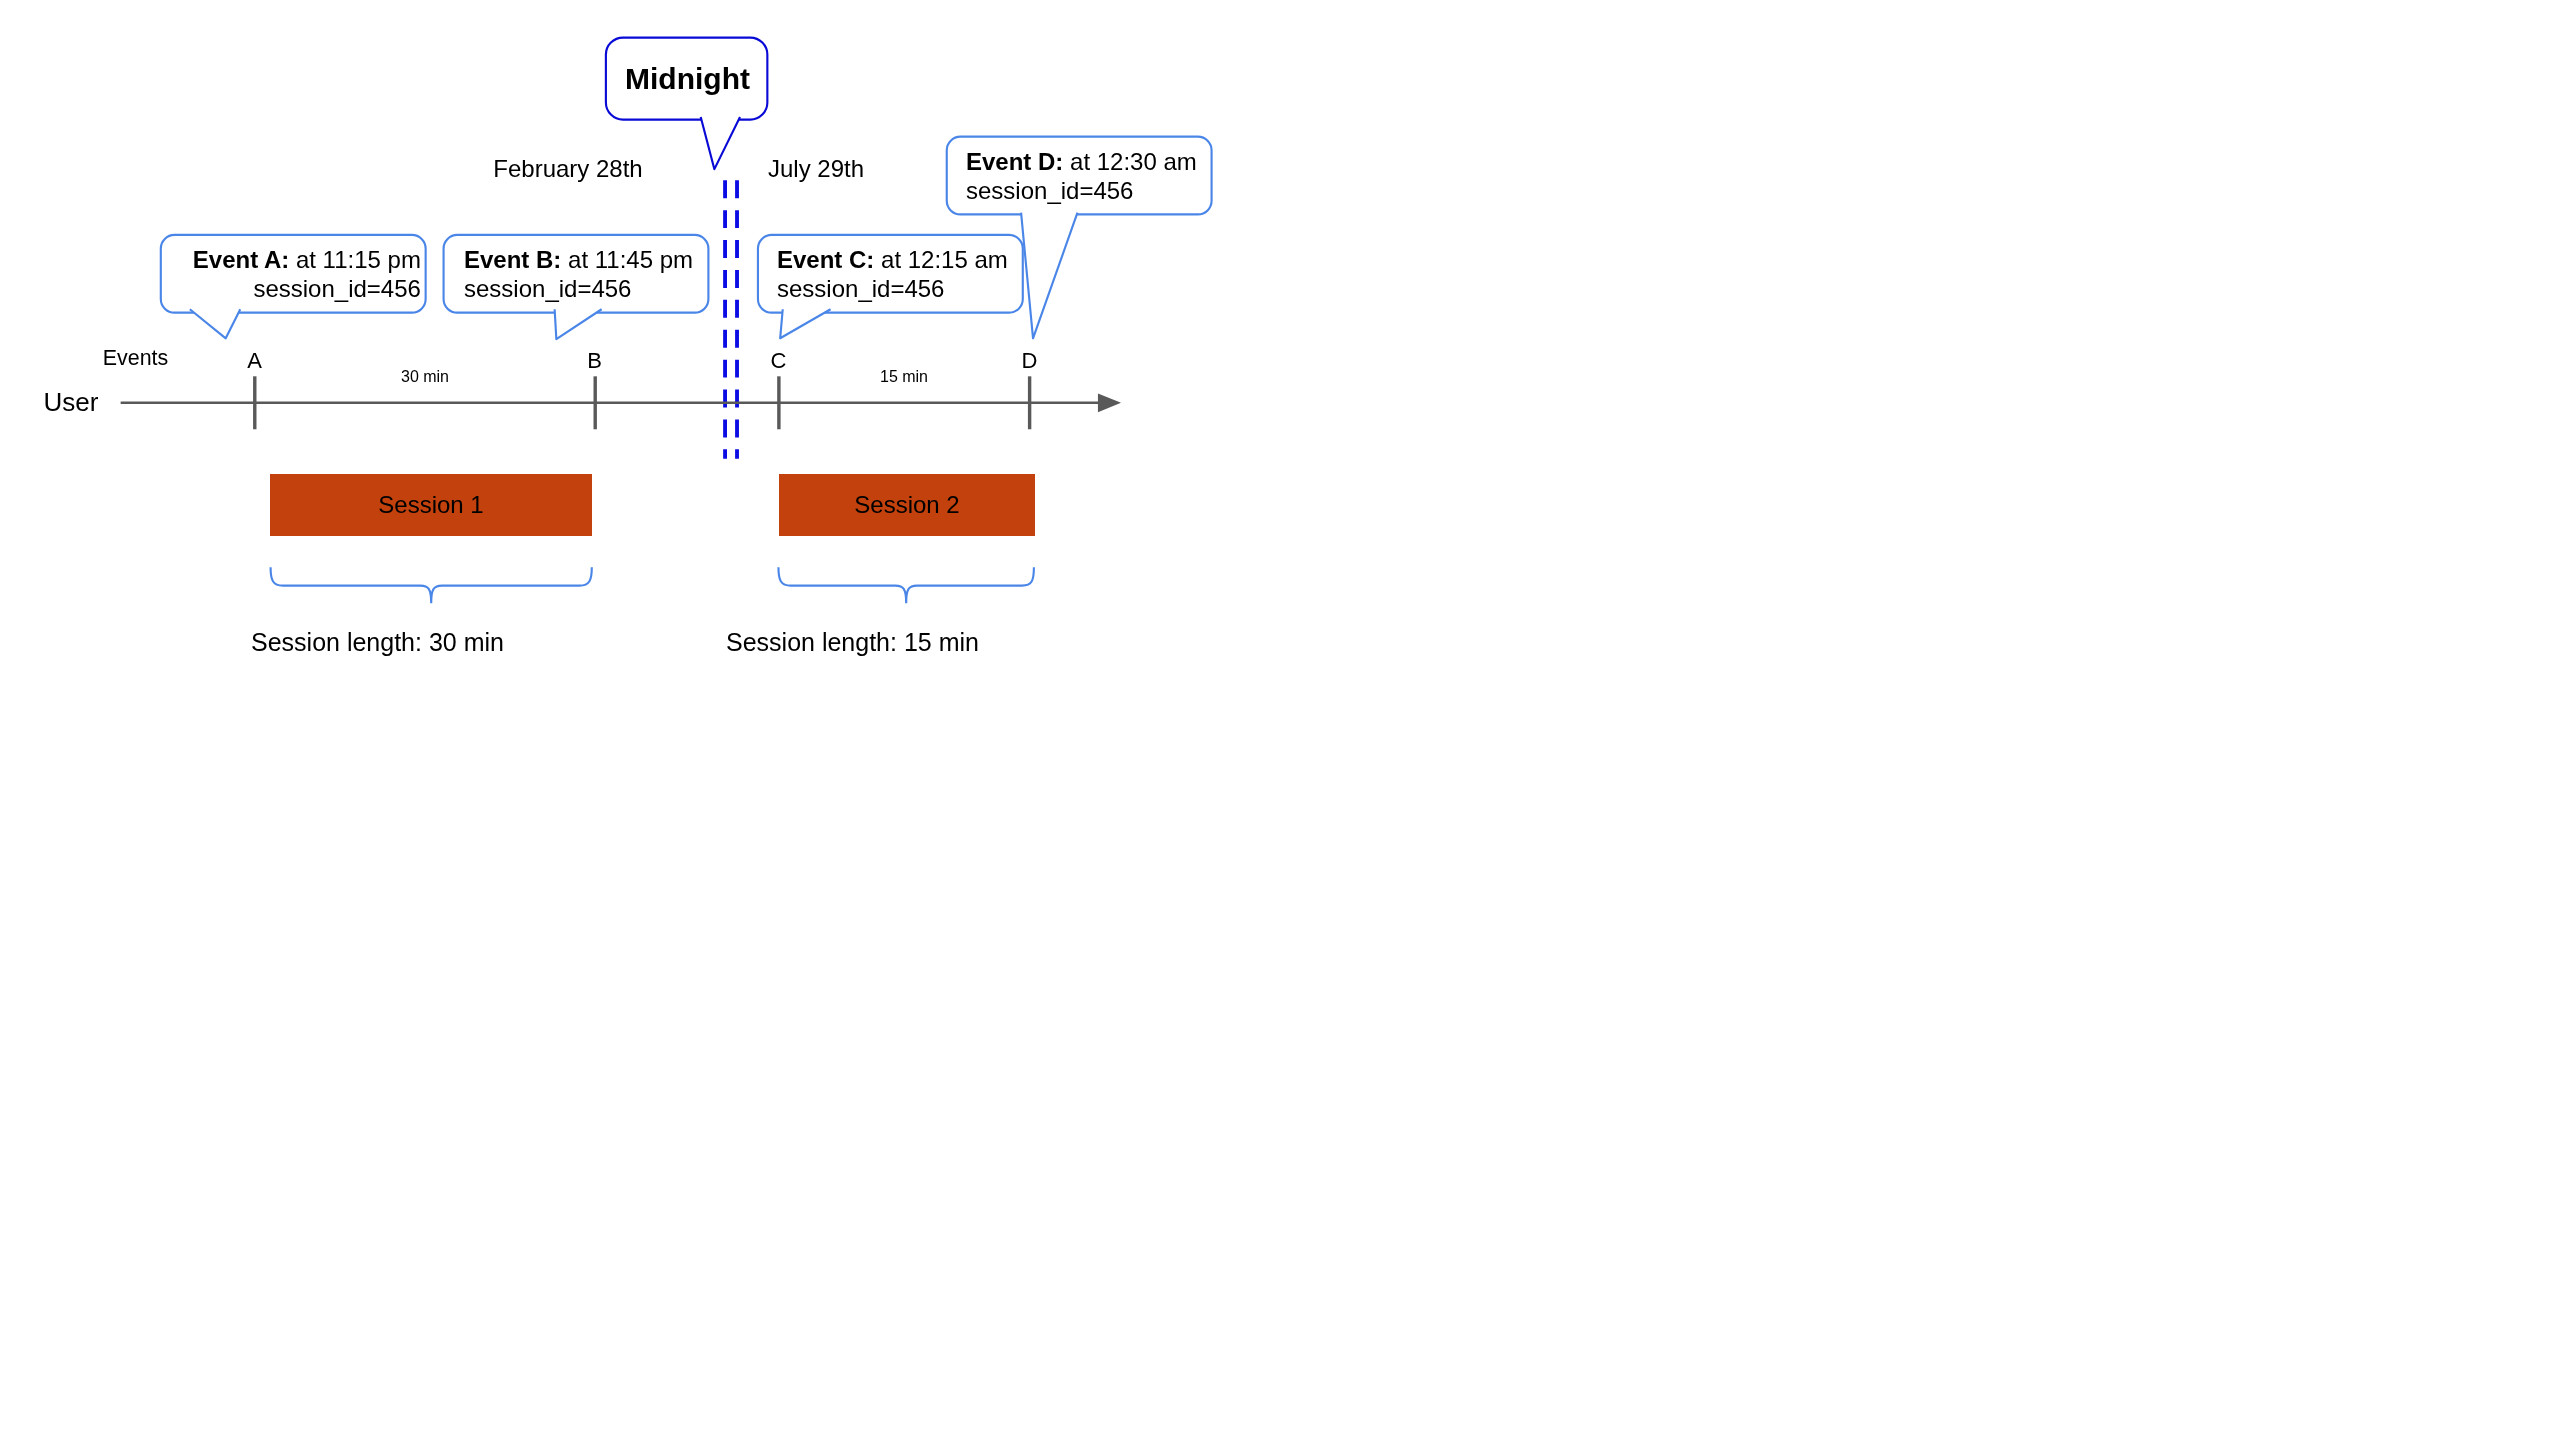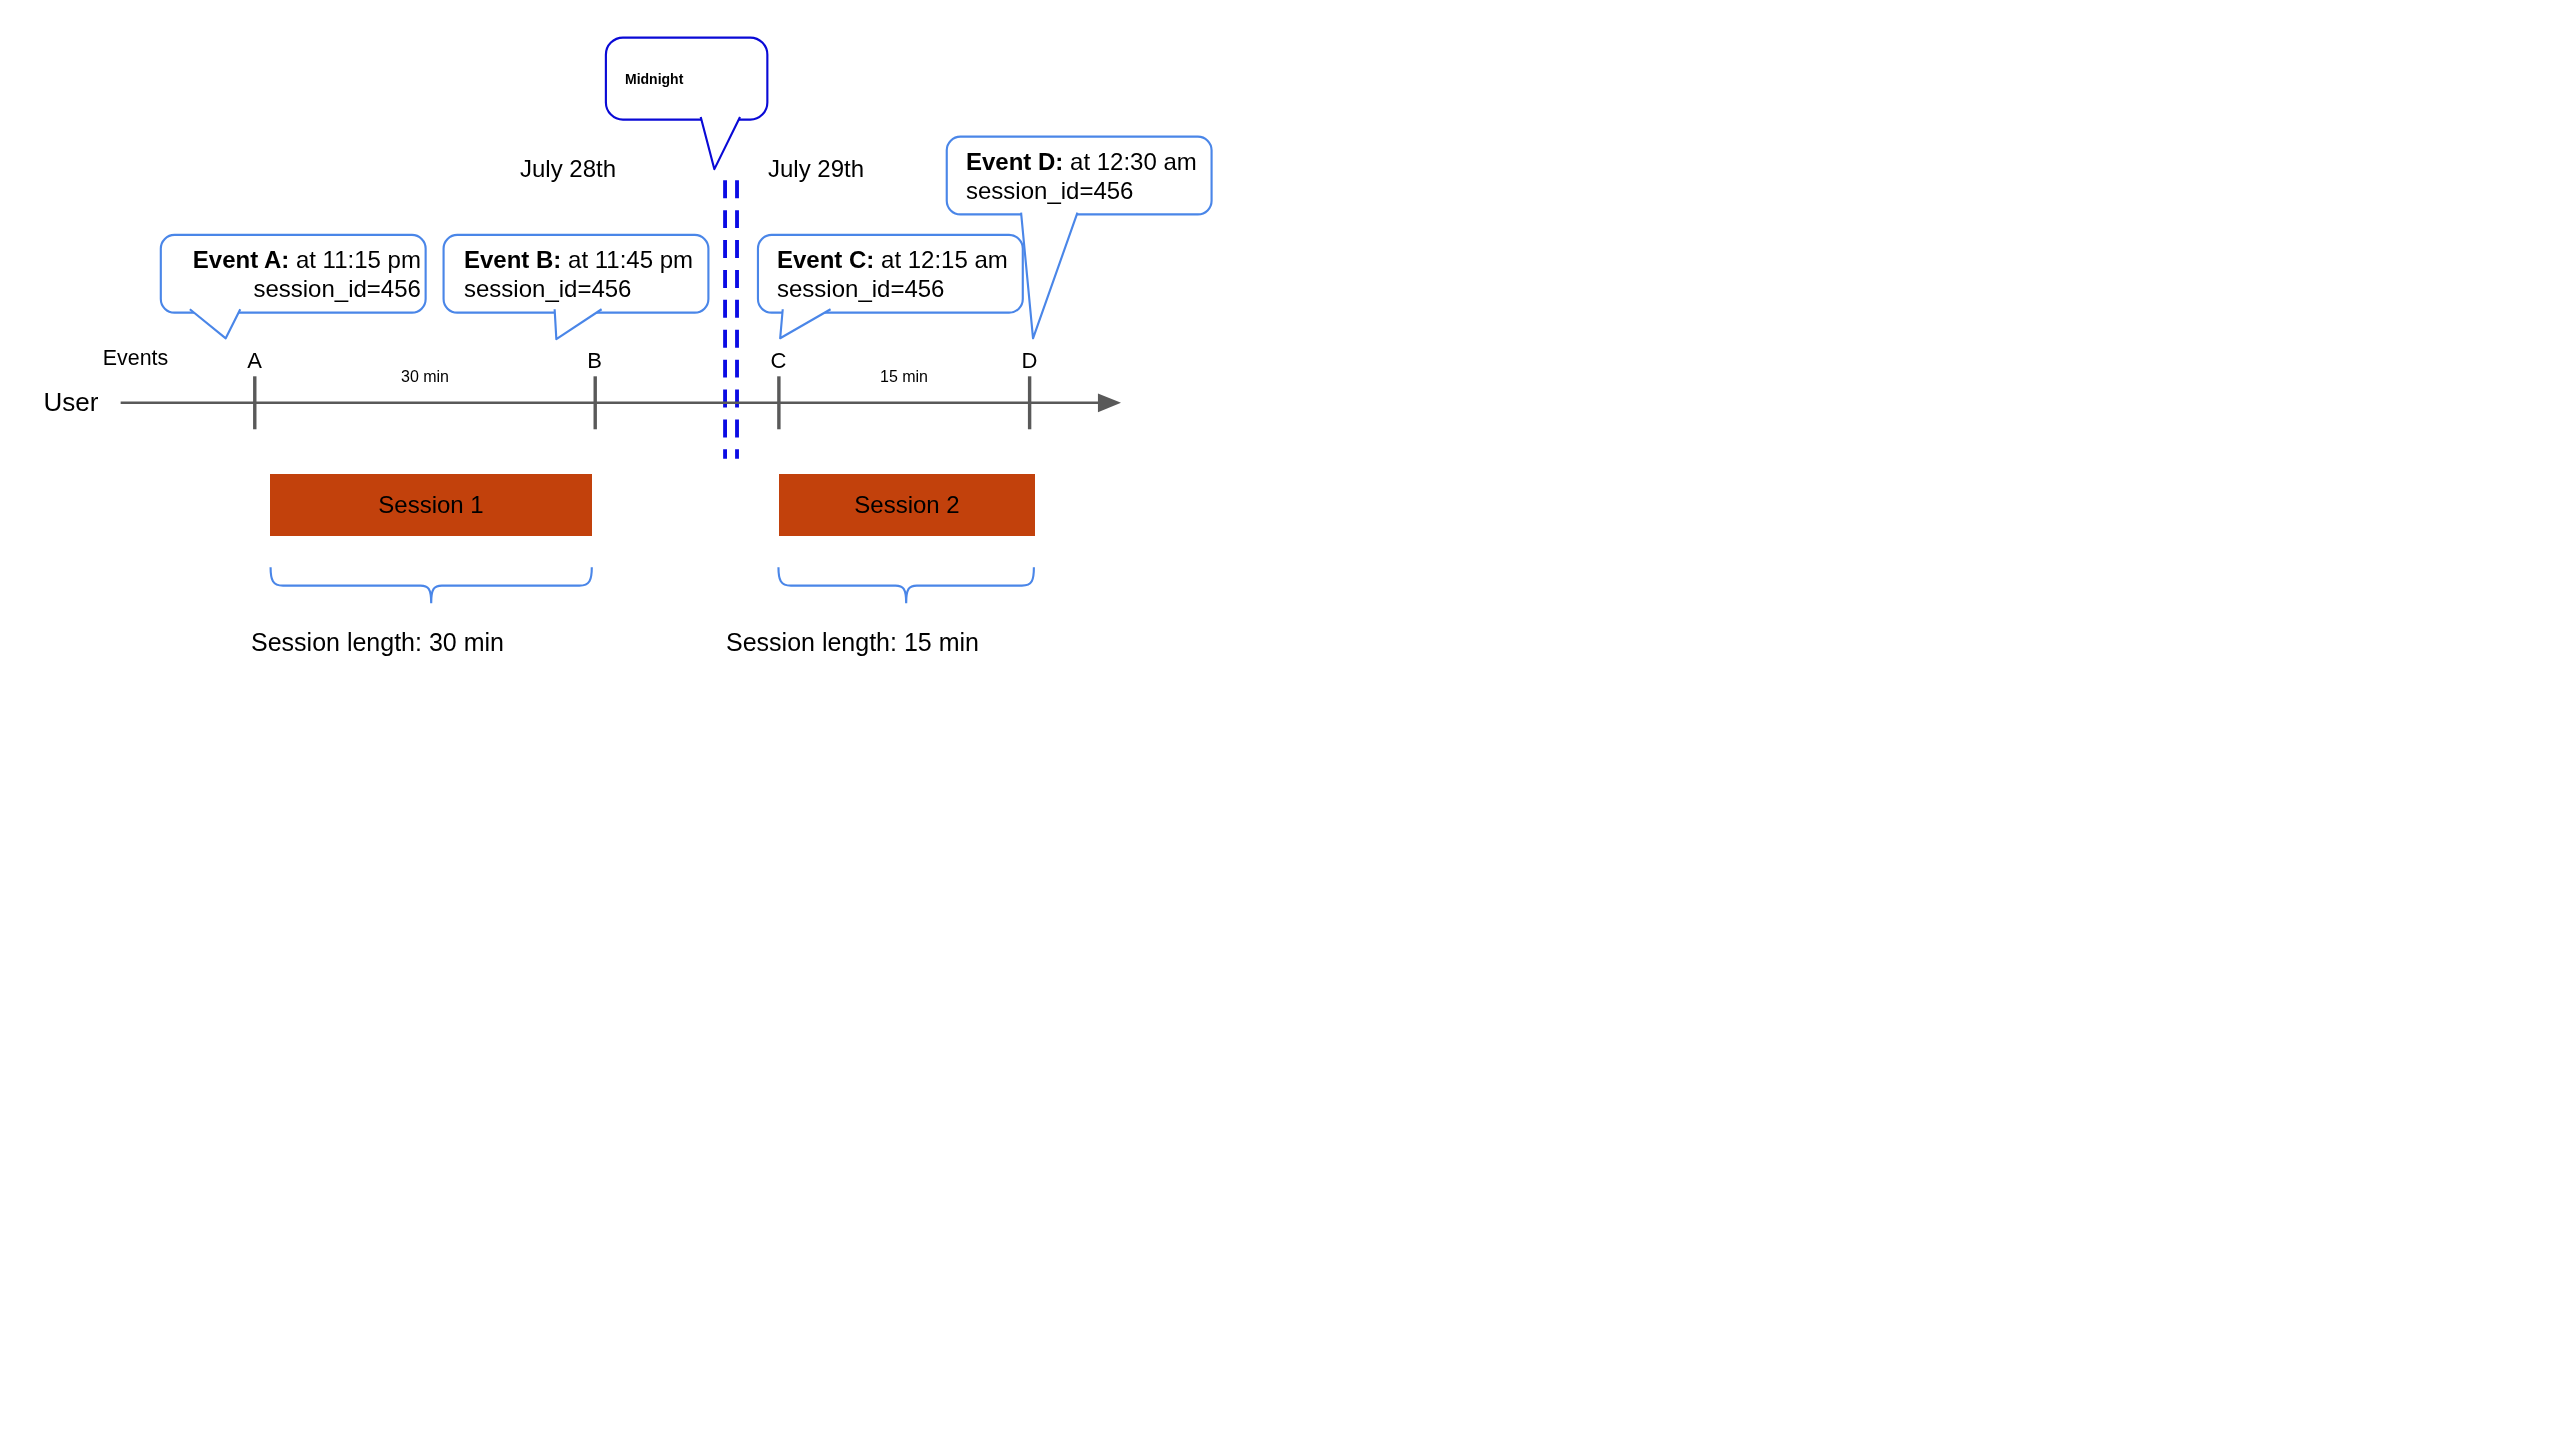--- a/index.html
+++ b/index.html
@@ -13,21 +13,21 @@
   .tick-letter{top:348px;width:51px;font-size:22px;text-align:center;}
   .interval-label{top:368px;width:120px;font-size:16px;text-align:center;}
   .bubble-text{
     width:265px;height:78px;box-sizing:border-box;padding-left:19px;padding-right:5.1px;
     display:flex;flex-direction:column;justify-content:center;
     font-size:24px;line-height:29px;white-space:nowrap;
   }
   .bubble-text b{font-weight:bold;}
   .midnight-text{
     left:606px;top:38px;width:162px;height:82px;box-sizing:border-box;padding-left:19px;
-    display:flex;align-items:center;font-size:14px;font-weight:bold;
+    display:flex;align-items:center;font-size:30px;font-weight:bold;
   }
   .axis-events{left:84px;top:346px;width:103px;font-size:21.4px;text-align:center;}
   .axis-user{left:24px;top:387px;width:94px;font-size:26px;text-align:center;}
   .session-box{
     top:474px;height:62px;background:#c2410c;
     display:flex;align-items:center;justify-content:center;font-size:24px;
   }
   .session-length{top:628px;width:359px;font-size:25px;text-align:left;}
 </style>
 </head>
@@ -62,21 +62,21 @@
 
     <rect x="887" y="275" width="310" height="91" rx="16" fill="#ffffff" stroke="#4a86e8" stroke-width="2.5"></rect>
     <path d="M 916,362 L 913,396 L 972,362" fill="#ffffff" stroke="#4a86e8" stroke-width="2.5" stroke-linejoin="round"></path>
 
     <path d="M 316.5,664 C 316.5,679 319,685.5 331,685.5 L 492,685.5 C 501,685.5 504.5,689 504.5,706
              C 504.5,689 508,685.5 517,685.5 L 678,685.5 C 690,685.5 692.5,679 692.5,664" fill="none" stroke="#4a86e8" stroke-width="2.5"></path>
     <path d="M 911,664 C 911,679 913.5,685.5 925.5,685.5 L 1048,685.5 C 1057,685.5 1060.5,689 1060.5,706
              C 1060.5,689 1064,685.5 1073,685.5 L 1196,685.5 C 1208,685.5 1210,679 1210,664" fill="none" stroke="#4a86e8" stroke-width="2.5"></path>
   </svg>
 
-  <div class="abs date-label" style="left:457px;">July 28th</div>
+  <div class="abs date-label" style="left:457px;">February 28th</div>
   <div class="abs date-label" style="left:705px;">July 29th</div>
 
   <div class="abs midnight-text">Midnight</div>
 
   <div class="abs bubble-text" style="left:161px;top:235px;align-items:flex-end;">
     <div><b>Event A:</b> <span>at 11:15 pm</span></div>
     <div>session_id=456</div>
   </div>
   <div class="abs bubble-text" style="left:444px;top:235px;padding-left:20px;">
     <div><b>Event B:</b> <span>at 11:45 pm</span></div>

